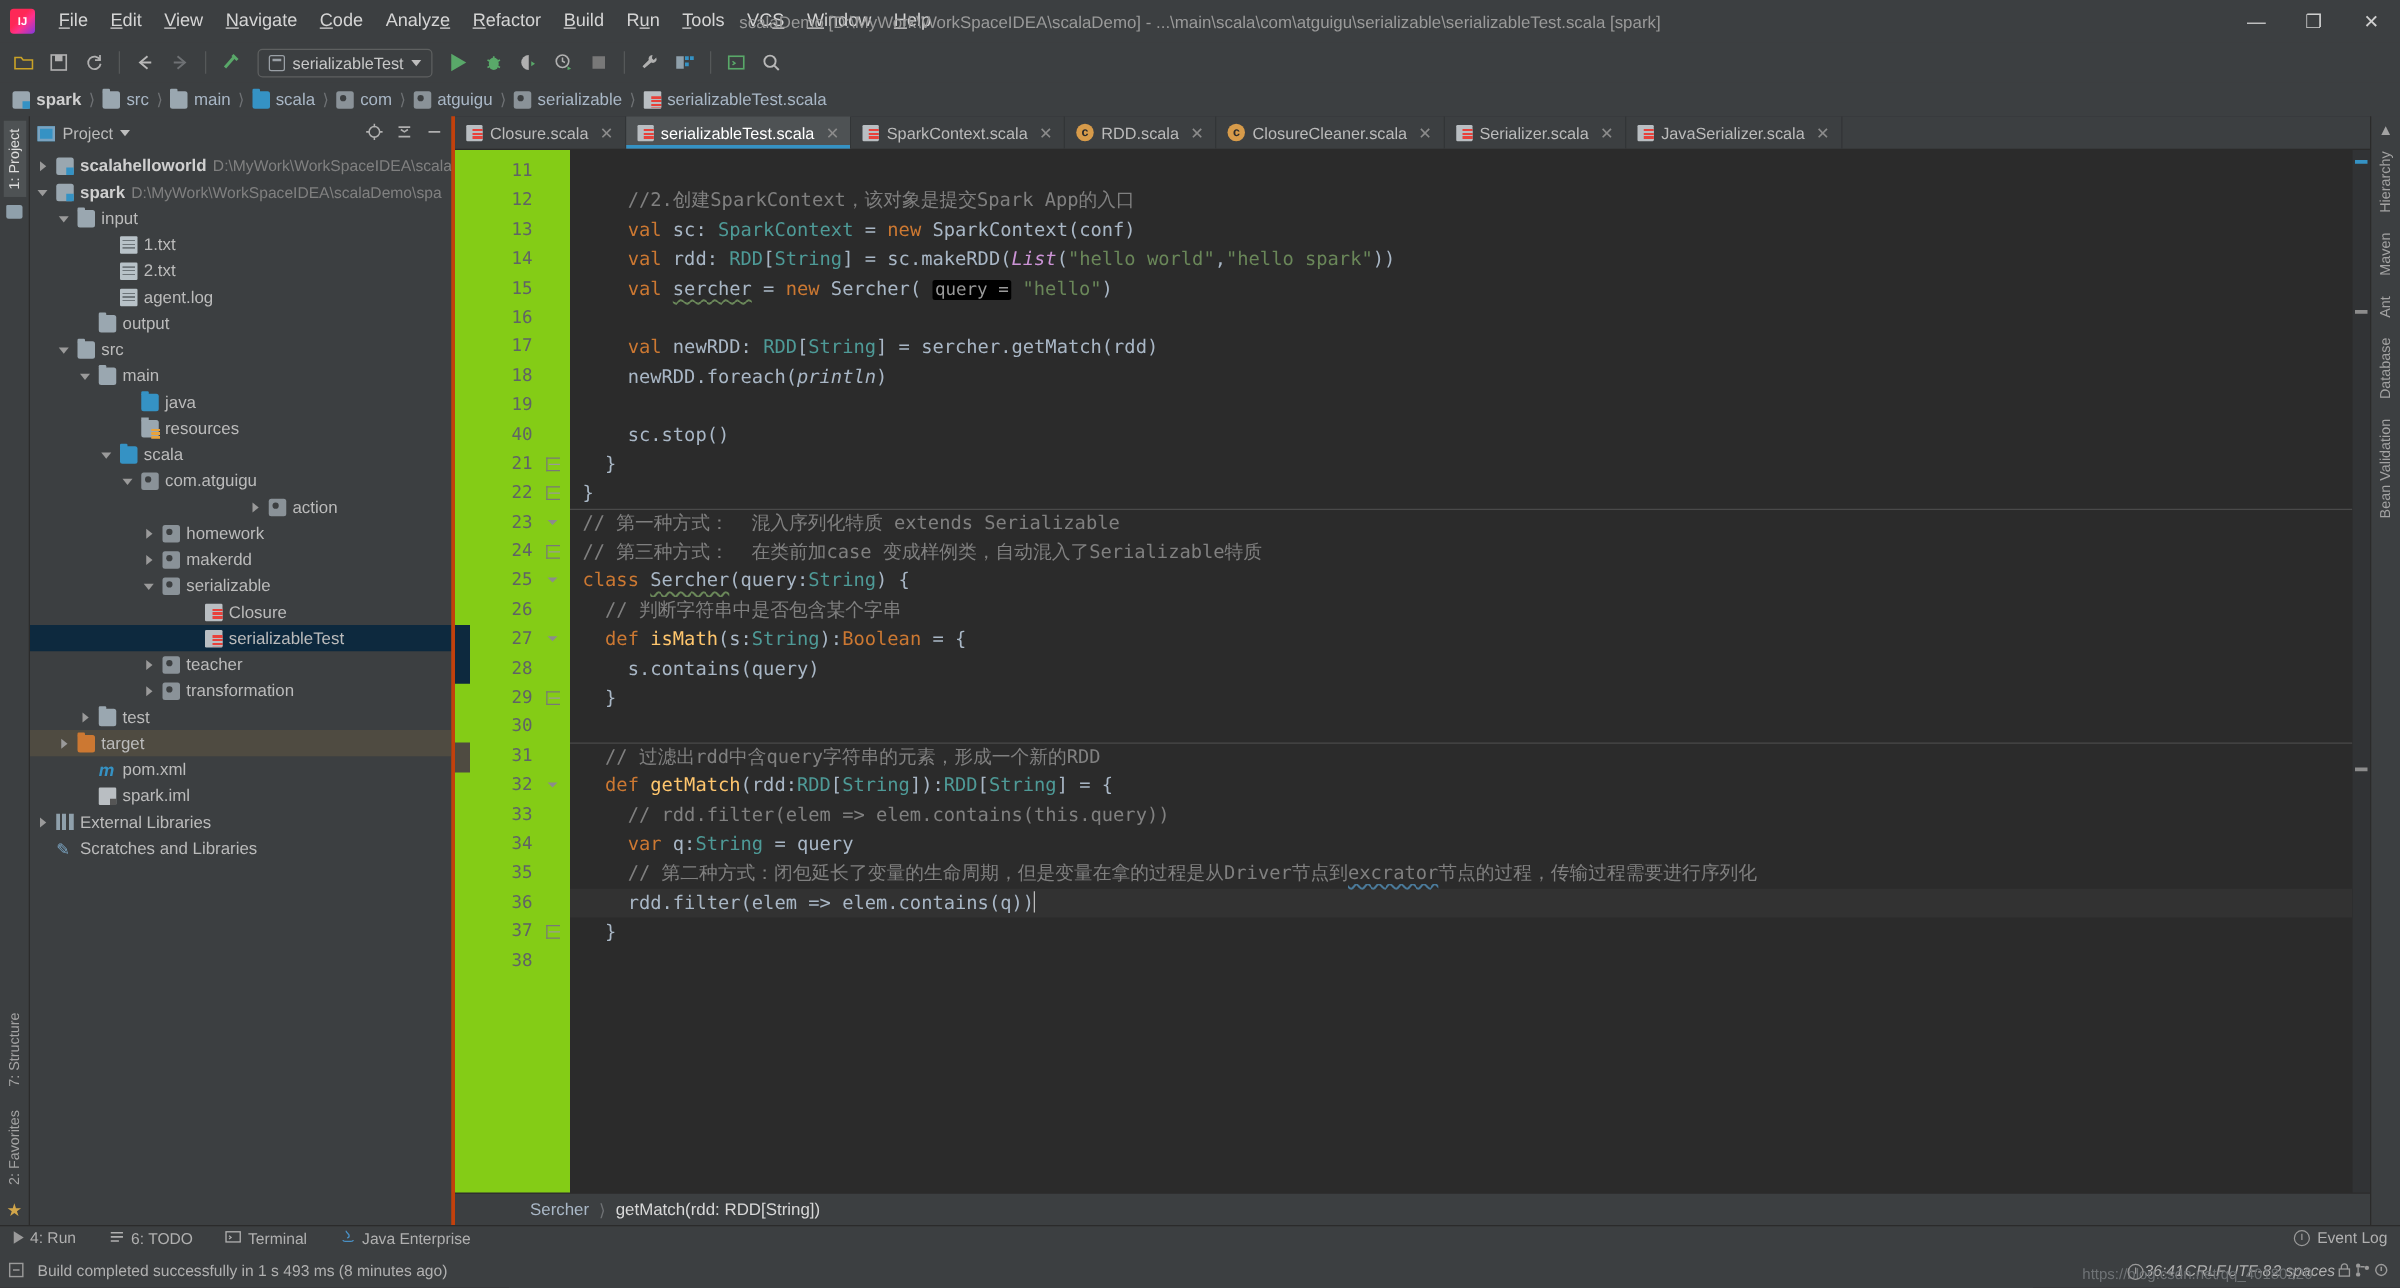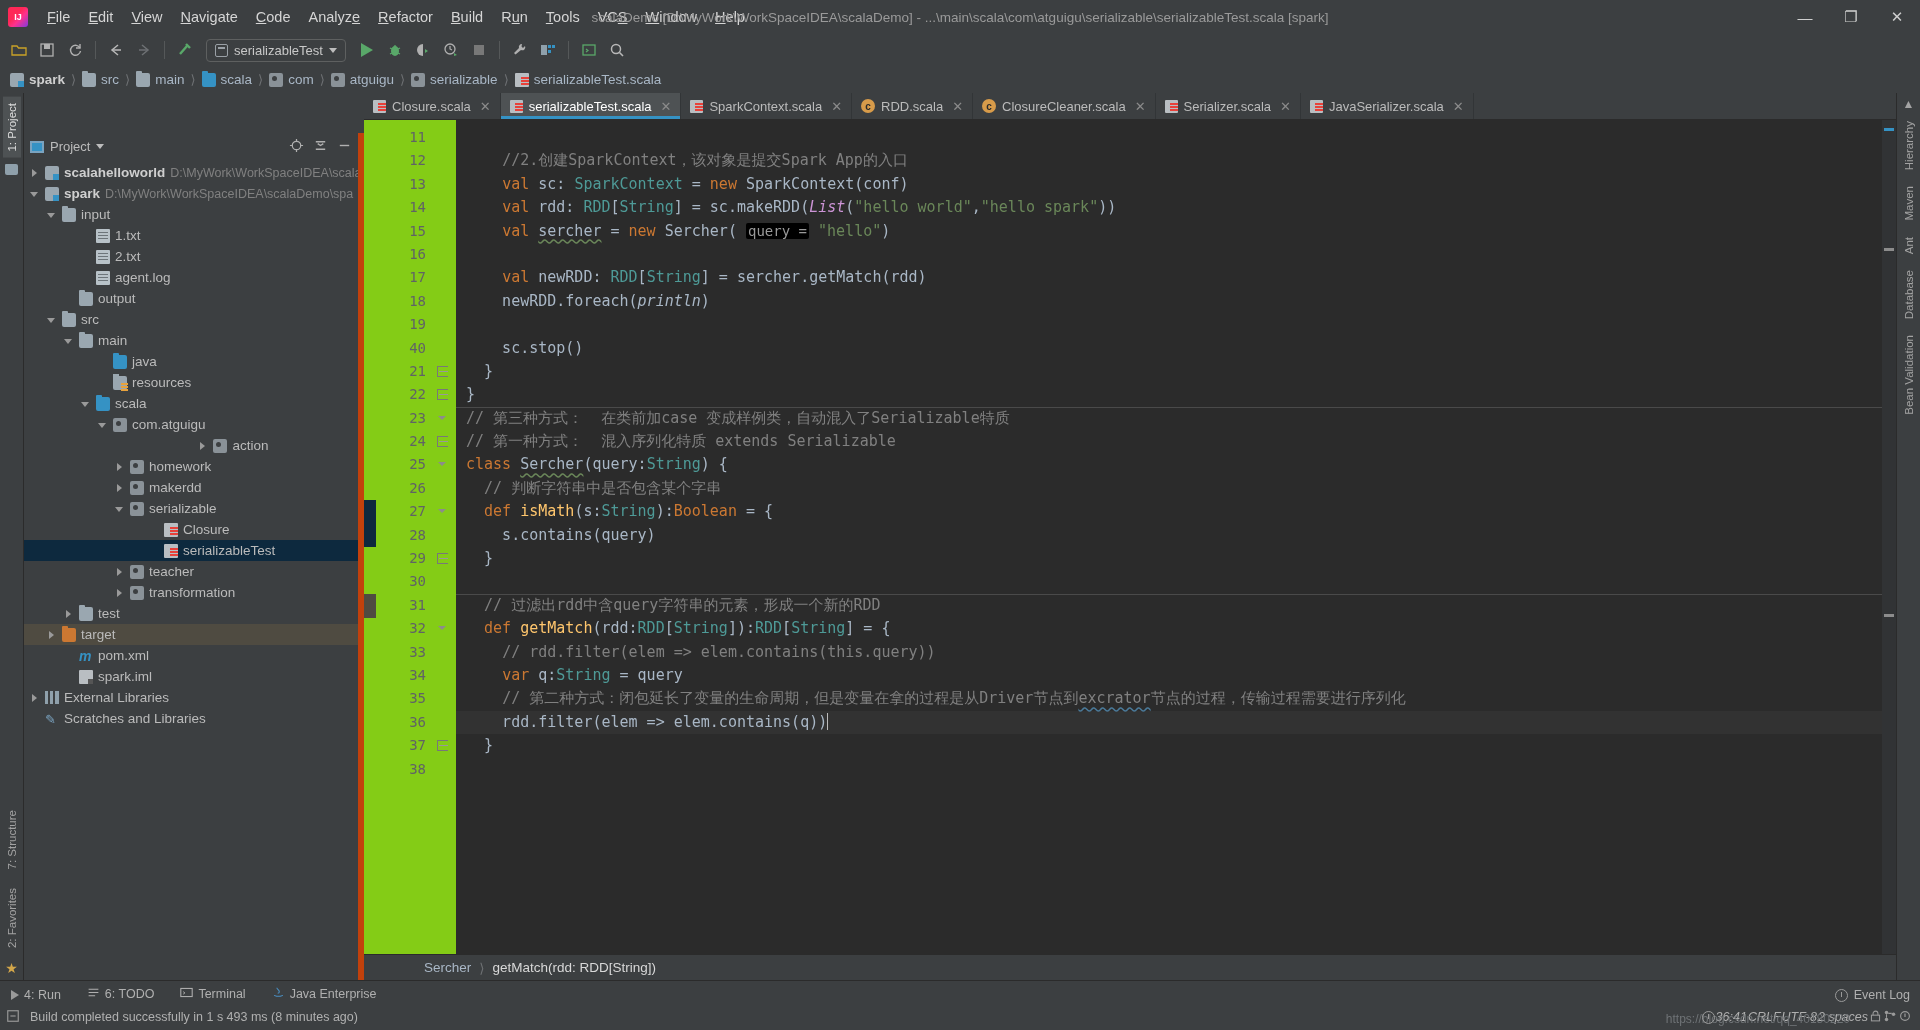--- a/index.html
+++ b/index.html
@@ -125,21 +125,21 @@
   .vtab {
     writing-mode: vertical-rl; transform: rotate(180deg); font-size: 11.5px;
     color: #a3a3a3; padding: 6px 3px; white-space: nowrap;
   }
   .vtab.active { background: #4e5254; color: #ddd; }
   .strip-top, .strip-bot { display:flex; flex-direction:column; align-items:center; gap:6px;}
 
   
   .projpane {
     width: 340px; flex: 0 0 340px; background: #3c3f41; display: flex;
-    flex-direction: column; border-right: 6px solid #c2410c; margin-top: 40px;
+    flex-direction: column; border-right: 3px solid #c2410c;
   }
   .pp-head {
     height: 27px; display: flex; align-items: center; padding: 0 6px; gap: 6px;
     font-size: 13px; color: #bbb;
   }
   .pp-head .sqr {
     width: 14px; height: 12px; border: 2px solid #7aa3c0; background: #3592c4;
   }
   .pp-head .hdr-actions { margin-left: auto; display: flex; gap: 9px; align-items:center;}
   .pp-tree { flex: 1 1 auto; overflow: hidden; padding-top: 2px; font-size: 13.5px; }
@@ -272,21 +272,21 @@
   .editor-crumb {
     height: 26px; flex: 0 0 26px; background: #3c3f41; display: flex; align-items: center;
     gap: 8px; padding-left: 60px; font-size: 13.5px; color: #a9b7c6;
     border-top: 1px solid #2b2b2b;
   }
   .editor-crumb .sep { color: #6e7174; }
 
   
   .bottombar {
     height: 24px; flex: 0 0 24px; background: #3c3f41; display: flex;
-    align-items: flex-end; gap: 16px; padding-left: 6px; font-size: 12.5px; color: #b0b0b0;
+    align-items: flex-start; gap: 16px; padding-left: 6px; font-size: 12.5px; color: #b0b0b0;
     border-top: 1px solid #2b2b2b;
   }
   .bbtn { display: flex; align-items: center; gap: 5px; padding: 2px 5px; }
   .statusbar {
     height: 26px; flex: 0 0 26px; background: #3c3f41; display: flex; align-items: center;
     font-size: 12.5px; color: #b0b0b0; padding-left: 6px; gap: 10px;
   }
   .status-right { margin-left: auto; display: flex; align-items: center; gap: 1px; padding-right: 8px; font-style: italic; }
   .wm { position: absolute; right: 70px; bottom: 4px; color: #6f7376; font-size: 12px; }
   .circ { width:13px;height:13px;border-radius:50%;border:1.5px solid #9a9a9a; display:inline-block; position:relative;}
@@ -722,22 +722,22 @@
             <div class="cline">    <span class="kw">val</span> sc: <span class="typ">SparkContext</span> = <span class="kw">new</span> SparkContext(conf)</div>
             <div class="cline">    <span class="kw">val</span> rdd: <span class="typ">RDD</span>[<span class="typ">String</span>] = sc.makeRDD(<span class="ital-p">List</span>(<span class="str">"hello world"</span>,<span class="str">"hello spark"</span>))</div>
             <div class="cline">    <span class="kw">val</span> <span class="squiggle">sercher</span> = <span class="kw">new</span> Sercher( <span class="param-hint">query =</span> <span class="str">"hello"</span>)</div>
             <div class="cline"></div>
             <div class="cline">    <span class="kw">val</span> newRDD: <span class="typ">RDD</span>[<span class="typ">String</span>] = sercher.getMatch(rdd)</div>
             <div class="cline">    newRDD.foreach(<span class="ital">println</span>)</div>
             <div class="cline"></div>
             <div class="cline">    sc.stop()</div>
             <div class="cline">  }</div>
             <div class="cline">}</div>
+            <div class="cline"><span class="cmt">// 第一种方式：  混入序列化特质 extends Serializable</span></div>
             <div class="cline"><span class="cmt">// 第三种方式：  在类前加case 变成样例类，自动混入了Serializable特质</span></div>
-            <div class="cline"><span class="cmt">// 第一种方式：  混入序列化特质 extends Serializable</span></div>
             <div class="cline"><span class="kw">class</span> <span class="squiggle">Sercher</span>(query:<span class="typ">String</span>) {</div>
             <div class="cline">  <span class="cmt">// 判断字符串中是否包含某个字串</span></div>
             <div class="cline">  <span class="kw">def</span> <span class="fn">isMath</span>(s:<span class="typ">String</span>):<span class="typ" style="color:#cc7832">Boolean</span> = {</div>
             <div class="cline">    s.contains(query)</div>
             <div class="cline">  }</div>
             <div class="cline"></div>
             <div class="cline">  <span class="cmt">// 过滤出rdd中含query字符串的元素，形成一个新的RDD</span></div>
             <div class="cline">  <span class="kw">def</span> <span class="fn">getMatch</span>(rdd:<span class="typ">RDD</span>[<span class="typ">String</span>]):<span class="typ">RDD</span>[<span class="typ">String</span>] = {</div>
             <div class="cline">    <span class="cmt">// rdd.filter(elem =&gt; elem.contains(this.query))</span></div>
             <div class="cline">    <span class="kw">var</span> q:<span class="typ">String</span> = query</div>

